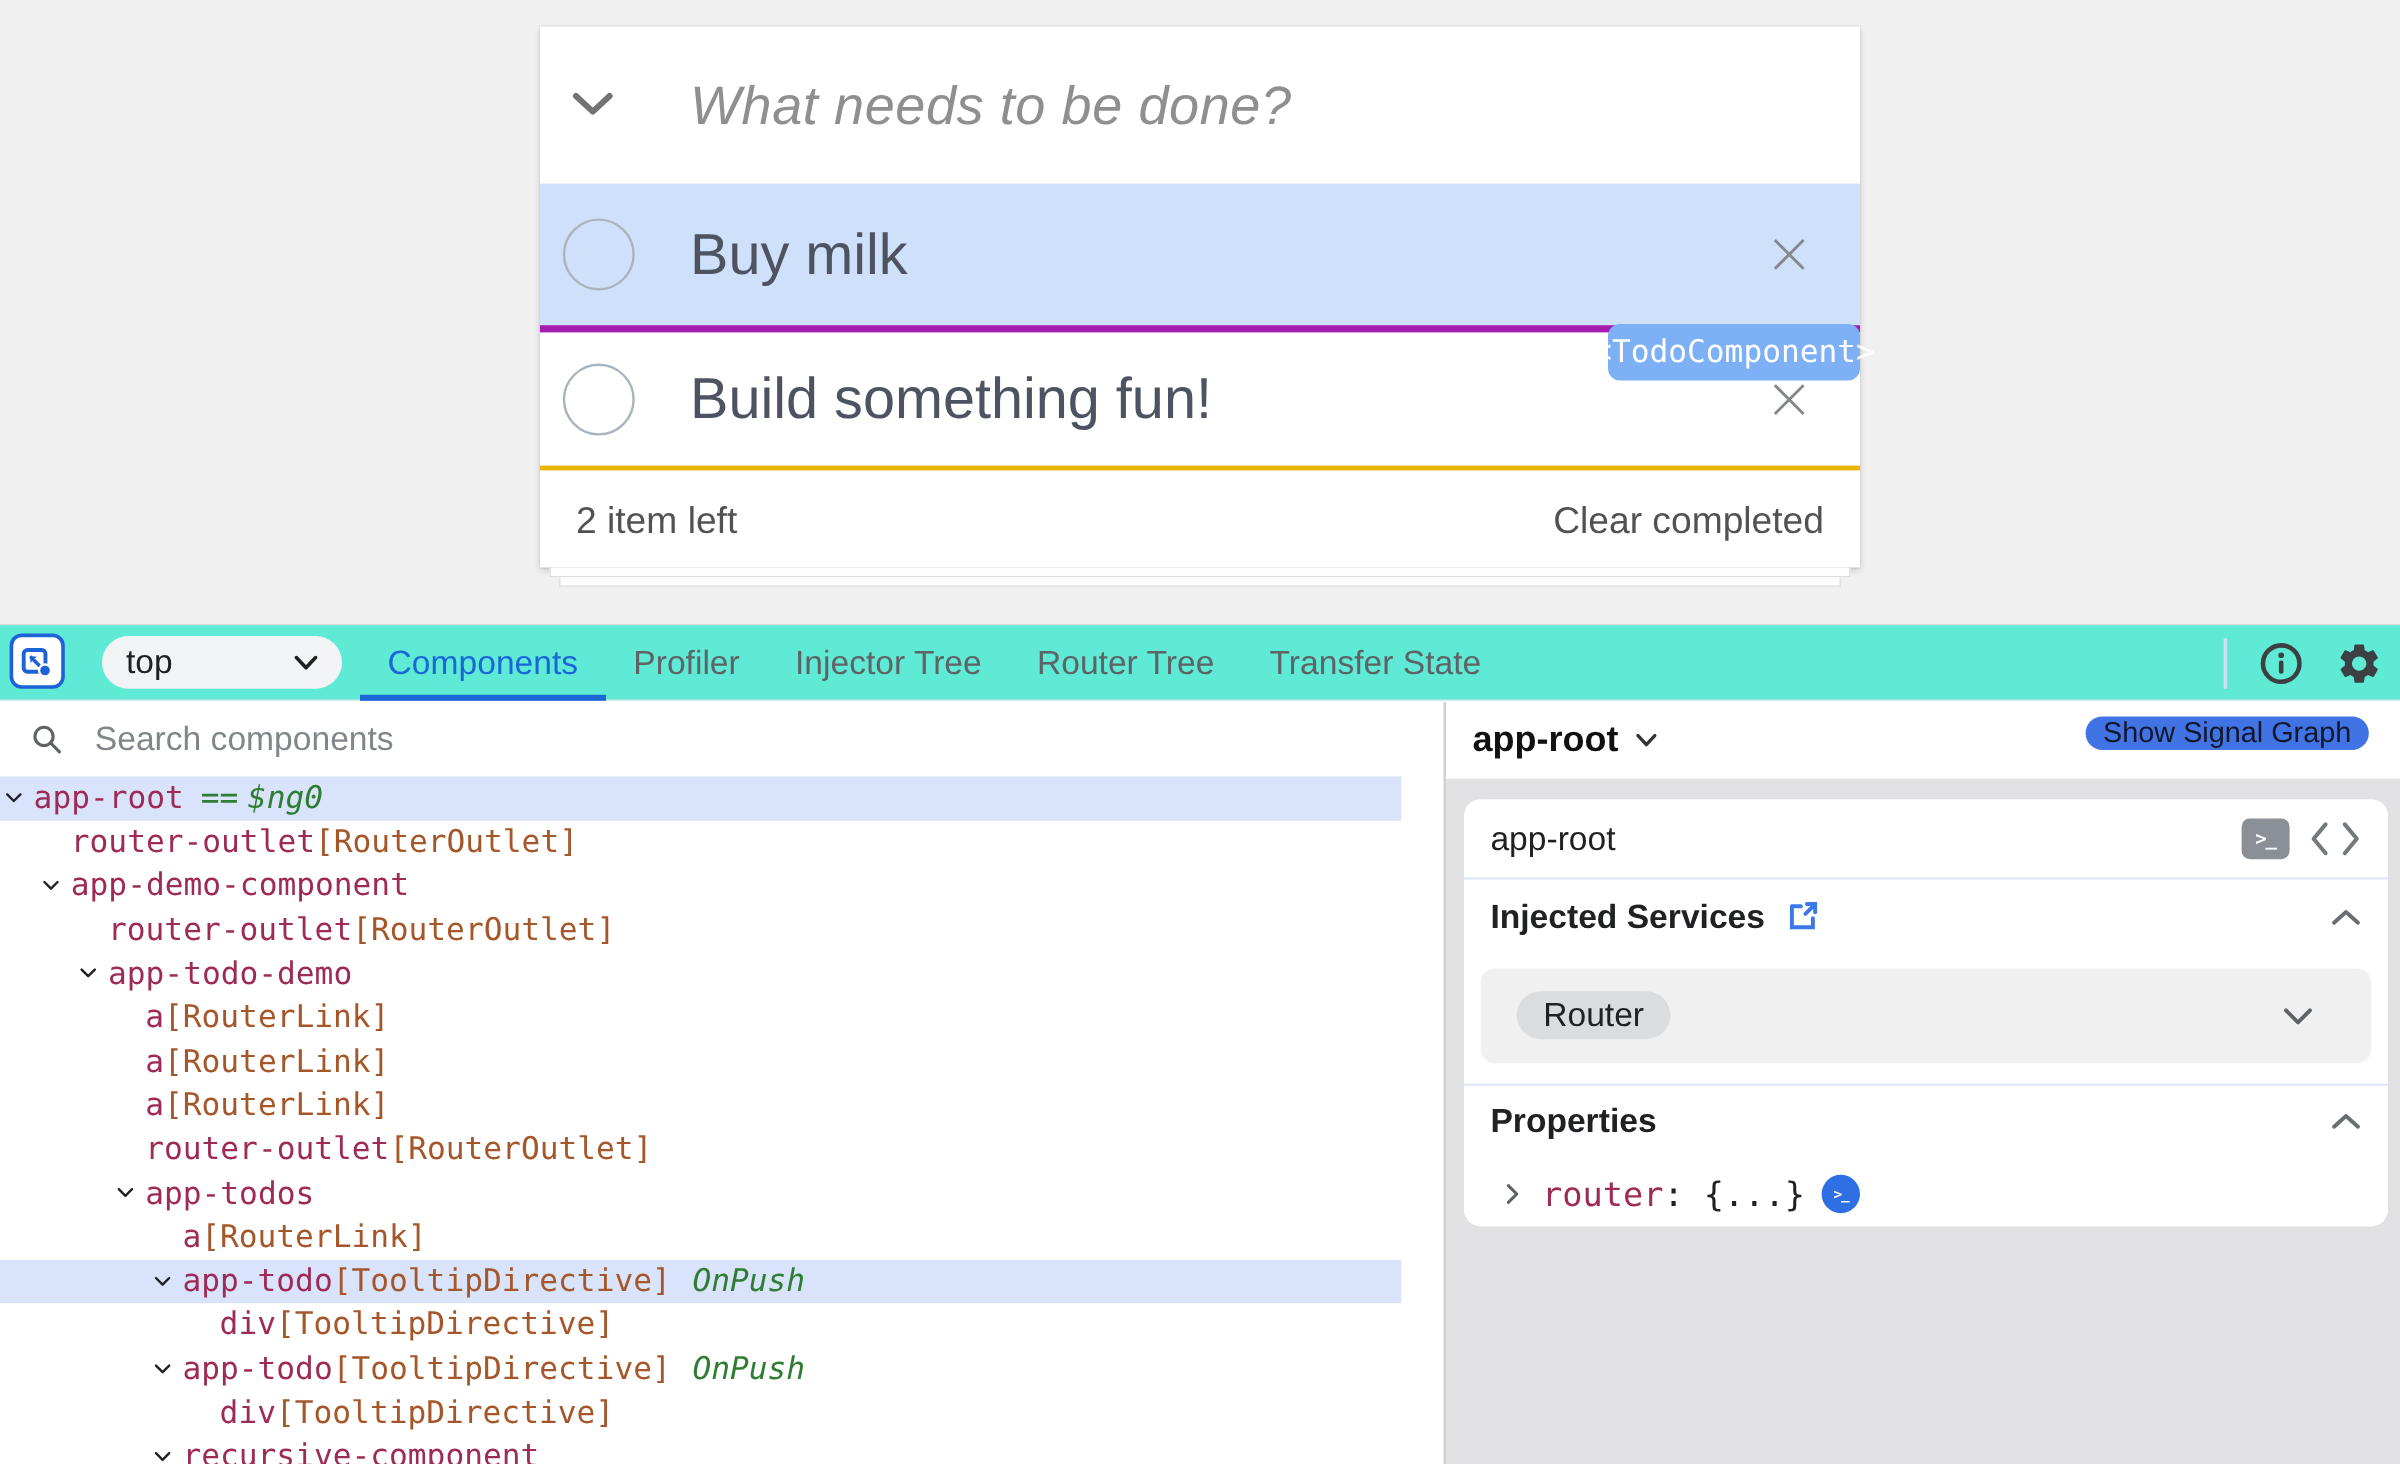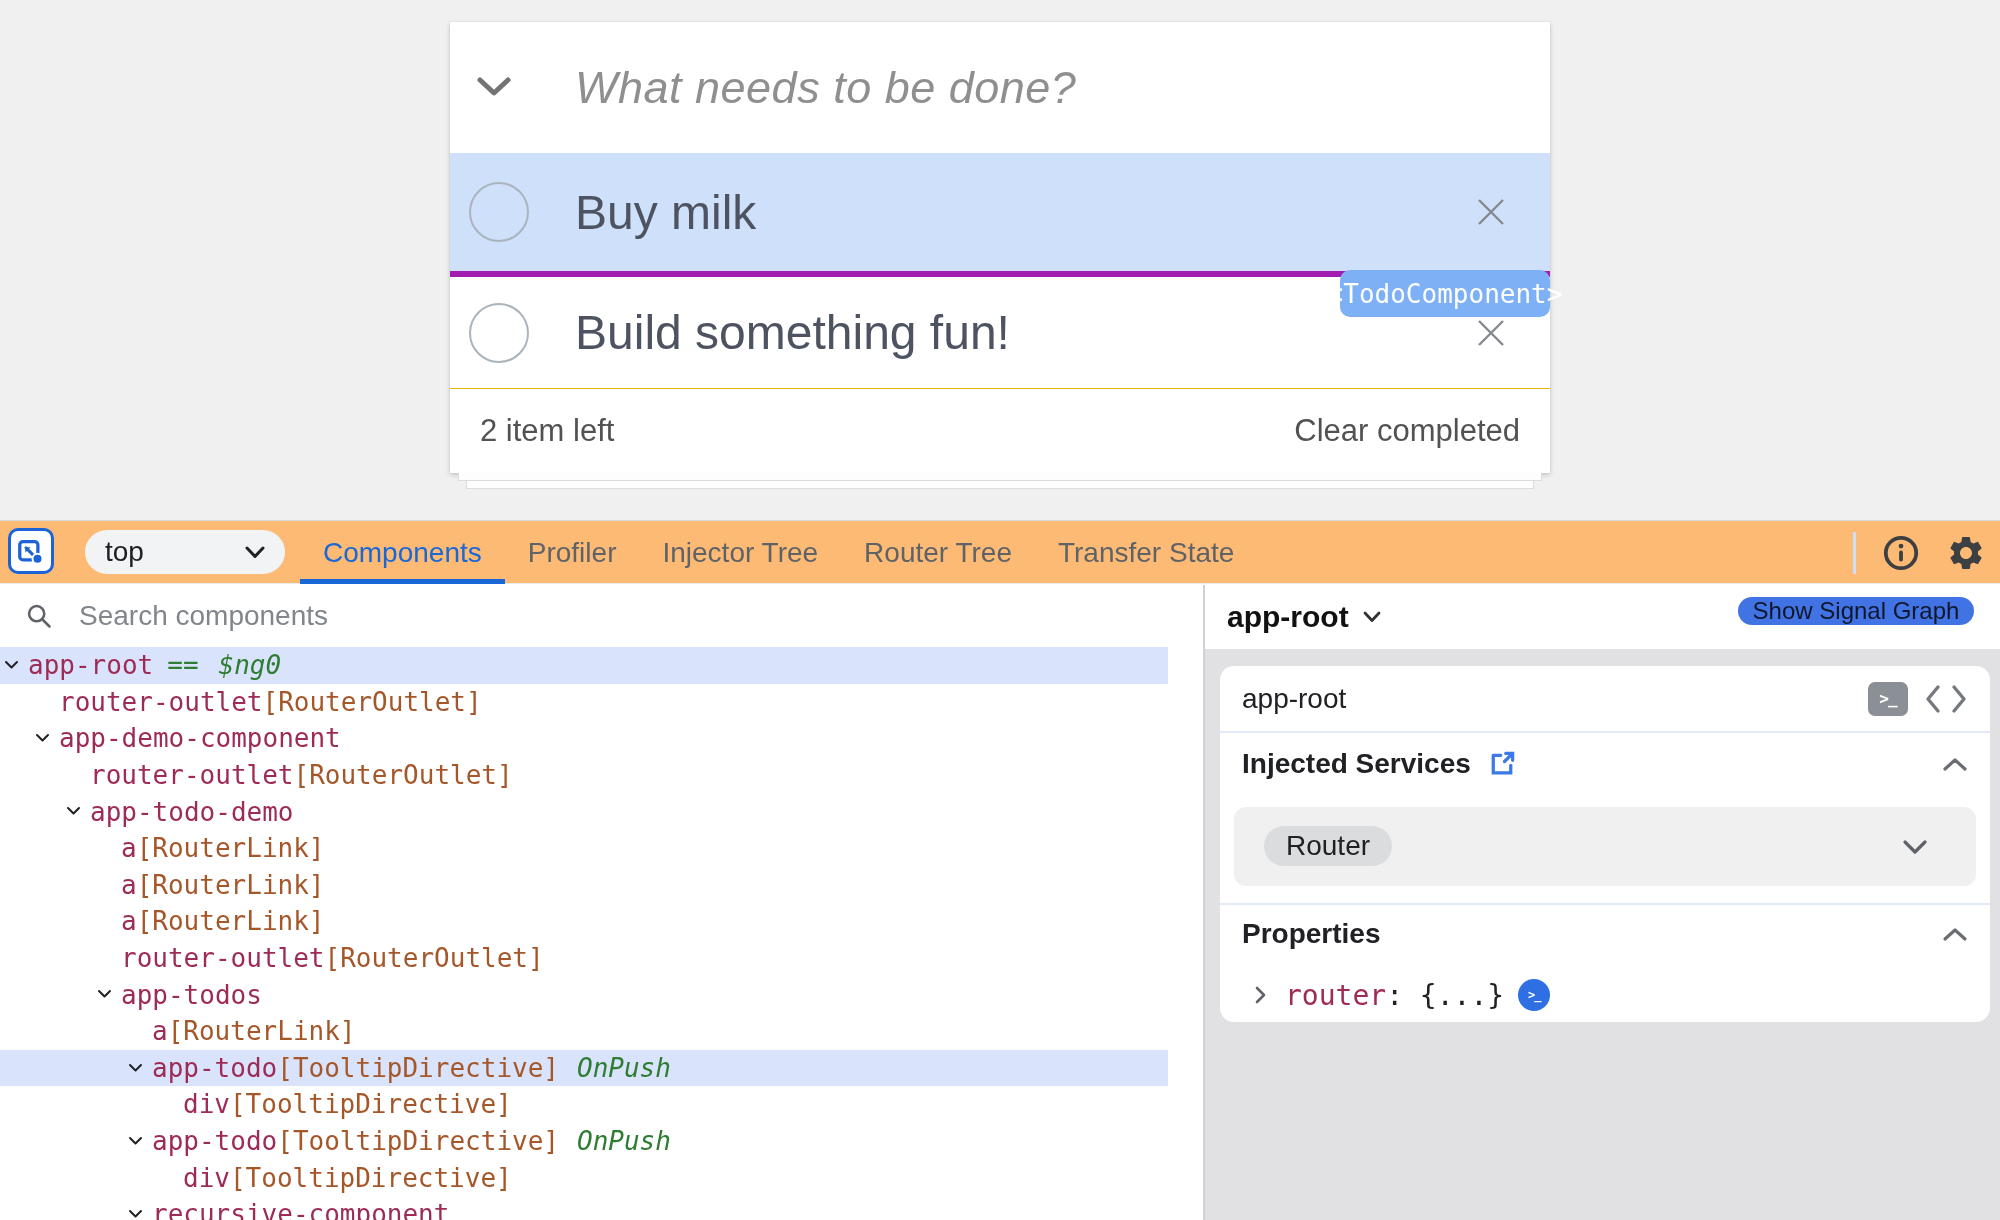--- a/index.html
+++ b/index.html
@@ -20,32 +20,32 @@
   .todo-row.r2 { top:249px; height:117px; background:#fff; border-top:6px solid #a21caf; }
   .todo-circle { position:absolute; left:19px; top:50%; transform:translateY(-50%);
                  width:60px; height:60px; border:2px solid #aab4bd; border-radius:50%; background:transparent; }
   .todo-label { position:absolute; left:125px; top:0; height:100%; display:flex; align-items:center;
                 font-size:48px; font-weight:300; color:#4d5361; }
   .todo-close { position:absolute; left:1018px; top:50%; transform:translateY(-50%); width:46px; height:46px;
                 display:flex; align-items:center; justify-content:center; cursor:pointer; background:none; border:none; }
   .todo-badge { position:absolute; left:890px; top:248px; width:210px; height:47px; background:#7db0f4;
                 border-radius:10px; color:#fff; font-family:"DejaVu Sans Mono", monospace; font-size:26px;
                 display:flex; align-items:center; justify-content:center; letter-spacing:0; }
-  .todo-footer { position:absolute; left:0; top:366px; width:100%; height:85px; border-top:1px solid #eab308; }
+  .todo-footer { position:absolute; left:0; top:366px; width:100%; height:85px; border-top:4px solid #eab308; }
   .items-left { position:absolute; left:30px; top:0; height:84px; display:flex; align-items:center;
                 font-size:31px; font-weight:300; color:#525252; }
   .clear-completed { position:absolute; right:30px; top:0; height:84px; display:flex; align-items:center;
                      font-size:31px; font-weight:300; color:#525252; background:none; border:none; cursor:pointer; }
   .paper { position:absolute; background:#fdfdfd; border:1px solid #dcdcdc; border-top:none; }
   .paper.p1 { left:458px; top:473px; width:1084px; height:8px; }
   .paper.p2 { left:466px; top:481px; width:1068px; height:8px; }
 
   
   .devtools { position:absolute; left:0; top:520px; width:2000px; height:700px; background:#fff; border-top:1px solid #d8dade; }
-  .dt-toolbar { position:relative; height:63px; border-bottom:1px solid #e8eaed; background:#fdba74; }
+  .dt-toolbar { position:relative; height:63px; border-bottom:1px solid #e8eaed; background:#5eead4; }
   .inspect-btn { position:absolute; left:8px; top:7px; width:46px; height:46px; border:3px solid #1d63d8;
                  border-radius:10px; background:#fff; display:flex; align-items:center; justify-content:center; cursor:pointer; }
   .frame-select { position:absolute; left:85px; top:9px; width:200px; height:44px; background:#f1f3f4; border-radius:22px;
                   display:flex; align-items:center; justify-content:space-between; padding:0 20px; cursor:pointer; }
   .frame-select .fs-label { font-size:28px; color:#202124; }
   .dt-tabs { position:absolute; left:300px; top:0; height:63px; display:flex; }
   .dt-tab { position:relative; height:63px; display:flex; align-items:center; padding:17px 23px; font-size:28px;
             color:#5f6368; background:none; border:none; cursor:pointer; }
   .dt-tab.active { color:#1a67d8; font-weight:500; }
   .dt-tab.active::after { content:""; position:absolute; left:0; right:0; bottom:0; height:5px; background:#1a67d8; }
@@ -57,21 +57,21 @@
   .dt-left { position:absolute; left:0; top:0; width:1168px; height:636px; background:#fff; overflow:hidden; }
   .dt-search { position:relative; height:62px; display:flex; align-items:center; padding-left:25px; }
   .search-placeholder { margin-left:26px; font-size:28px; color:#80868b; }
   .dt-tree { position:relative; font-family:"DejaVu Sans Mono", monospace; font-size:26px; color:#202124; }
   .tree-row { position:relative; height:36.6px; display:flex; align-items:center; white-space:pre; cursor:pointer; }
   .tree-row.hl { background:#d9e3fb; }
   .tree-row .twisty { position:absolute; top:13px; }
   .tree-row .tag { color:#9e2b56; }
   .tree-row .dir { color:#a5572a; }
   .tree-row .eq  { color:#2e7d32; margin-left:14px; }
-  .tree-row .eq i { margin-left:20px; }
+  .tree-row .eq i { margin-left:8px; }
   .tree-row .onpush { color:#2e7d32; font-style:italic; margin-left:18px; }
 
   .dt-right { position:absolute; left:1203px; top:0; width:797px; height:636px; border-left:2px solid #d2d2d6; background:#e1e1e3; }
   .panel-header { position:relative; height:64px; background:#fff; display:flex; align-items:center; padding-left:22px; }
   .ph-title { font-size:30px; font-weight:700; color:#111; margin-right:14px; }
   .signal-btn { position:absolute; right:26px; top:12px; width:236px; height:28px; border:none; border-radius:20px;
                 background:#4173e4; color:#0f172a; font-size:24px; font-family:"Liberation Sans",sans-serif; cursor:pointer; }
   .panel-bg { position:absolute; left:0; top:64px; right:0; bottom:0; background:#e1e1e3; }
   .panel-card { position:absolute; left:15px; top:17px; width:770px; height:356px; background:#fff; border-radius:14px; }
   .card-header { position:absolute; left:0; top:0; width:100%; height:67px; display:flex; align-items:center;

